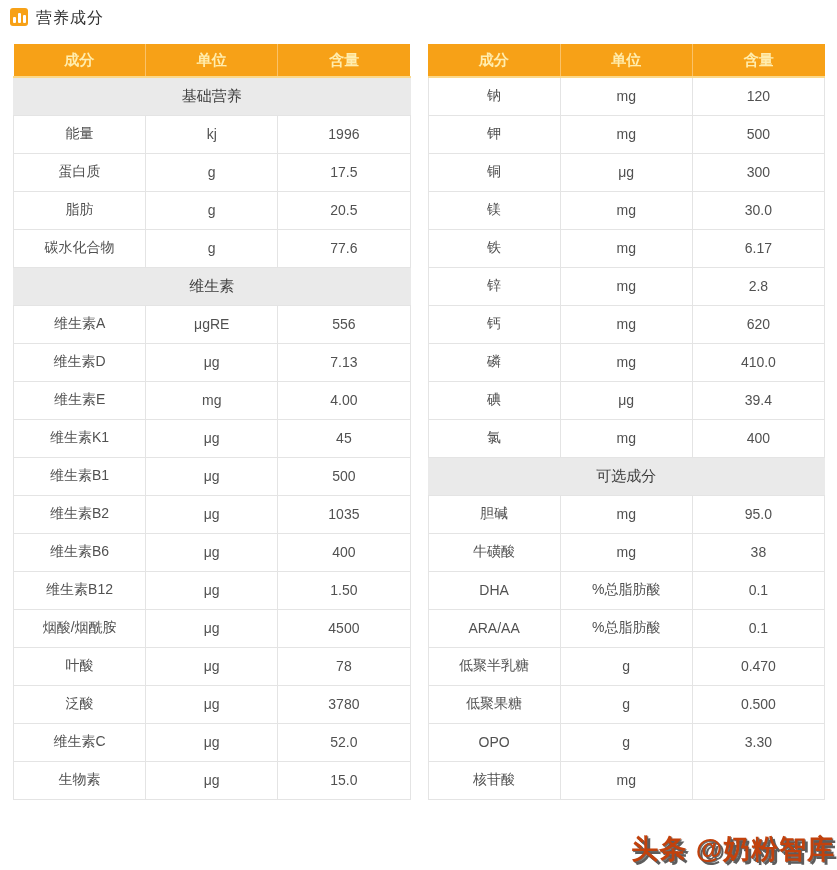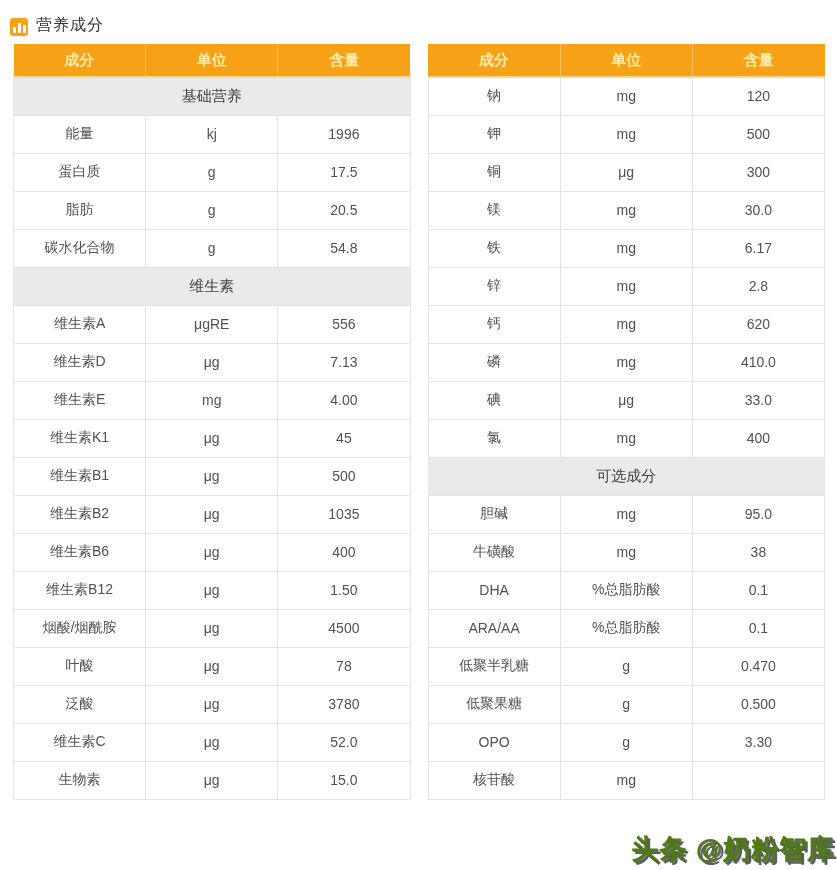--- a/index.html
+++ b/index.html
@@ -6,21 +6,21 @@
   html, body {
     width: 837px; height: 870px;
     background: #ffffff;
     font-family: "Liberation Sans", sans-serif;
     position: relative;
     overflow: hidden;
   }
   .title-bar {
     height: 36px;
     display: flex;
-    align-items: flex-end;
+    align-items: flex-start;
     gap: 8px;
     padding: 8px 0 0 10px;
   }
   .title-icon {
     width: 18px; height: 18px;
     background: var(--orange, #F7A117);
     border-radius: 3px;
     display: flex;
     align-items: flex-end;
     justify-content: center;
@@ -72,21 +72,21 @@
     border-left: 1px solid var(--section-bg, #EAEAEA);
     border-right: 1px solid var(--section-bg, #EAEAEA);
     margin-left: 27px;
   }
   .watermark {
     position: absolute;
     right: 2px;
     bottom: 3px;
     font-size: 27px;
     font-weight: bold;
-    color: #4d7c0f;
+    color: #c2410c;
     letter-spacing: 1px;
     white-space: nowrap;
     text-shadow: 3px 3px 0 #5d5d5d, 1px 1px 0 #6e6e6e;
   }
 </style>
 </head>
 <body>
 
 <div class="title-bar">
   <span class="title-icon">
@@ -121,21 +121,21 @@
           <td>17.5</td>
         </tr>
         <tr>
           <td>脂肪</td>
           <td>g</td>
           <td>20.5</td>
         </tr>
         <tr>
           <td>碳水化合物</td>
           <td>g</td>
-          <td>54.8</td>
+          <td>77.6</td>
         </tr>
         <tr class="section">
           <td colspan="3">维生素</td>
         </tr>
         <tr>
           <td>维生素A</td>
           <td>μgRE</td>
           <td>556</td>
         </tr>
         <tr>
@@ -245,21 +245,21 @@
           <td>620</td>
         </tr>
         <tr>
           <td>磷</td>
           <td>mg</td>
           <td>410.0</td>
         </tr>
         <tr>
           <td>碘</td>
           <td>μg</td>
-          <td>33.0</td>
+          <td>39.4</td>
         </tr>
         <tr>
           <td>氯</td>
           <td>mg</td>
           <td>400</td>
         </tr>
         <tr class="section">
           <td colspan="3">可选成分</td>
         </tr>
         <tr>

